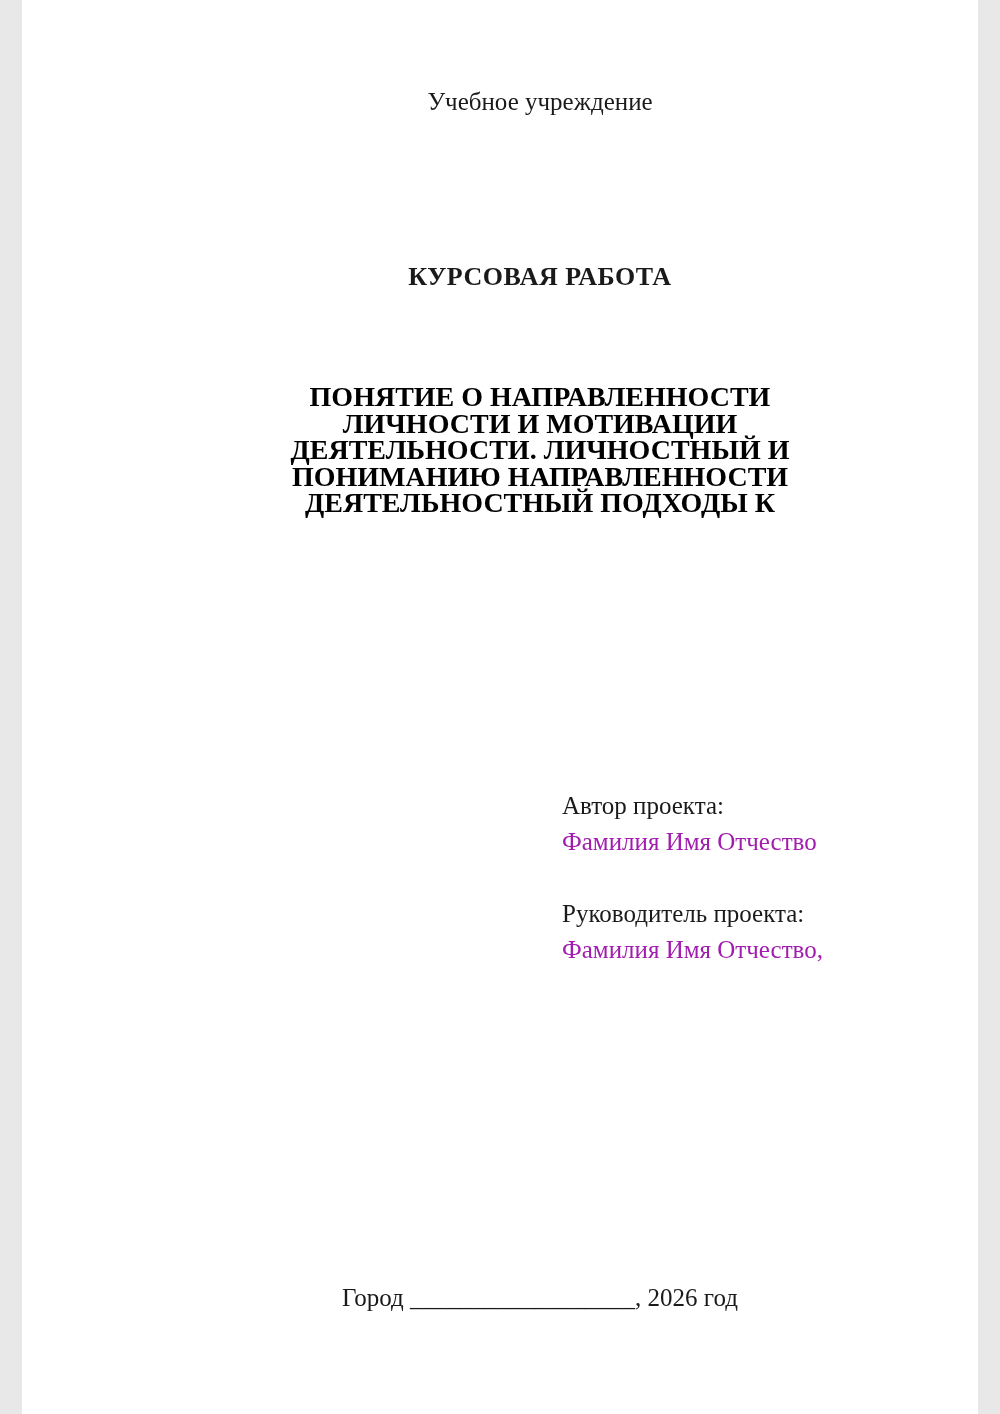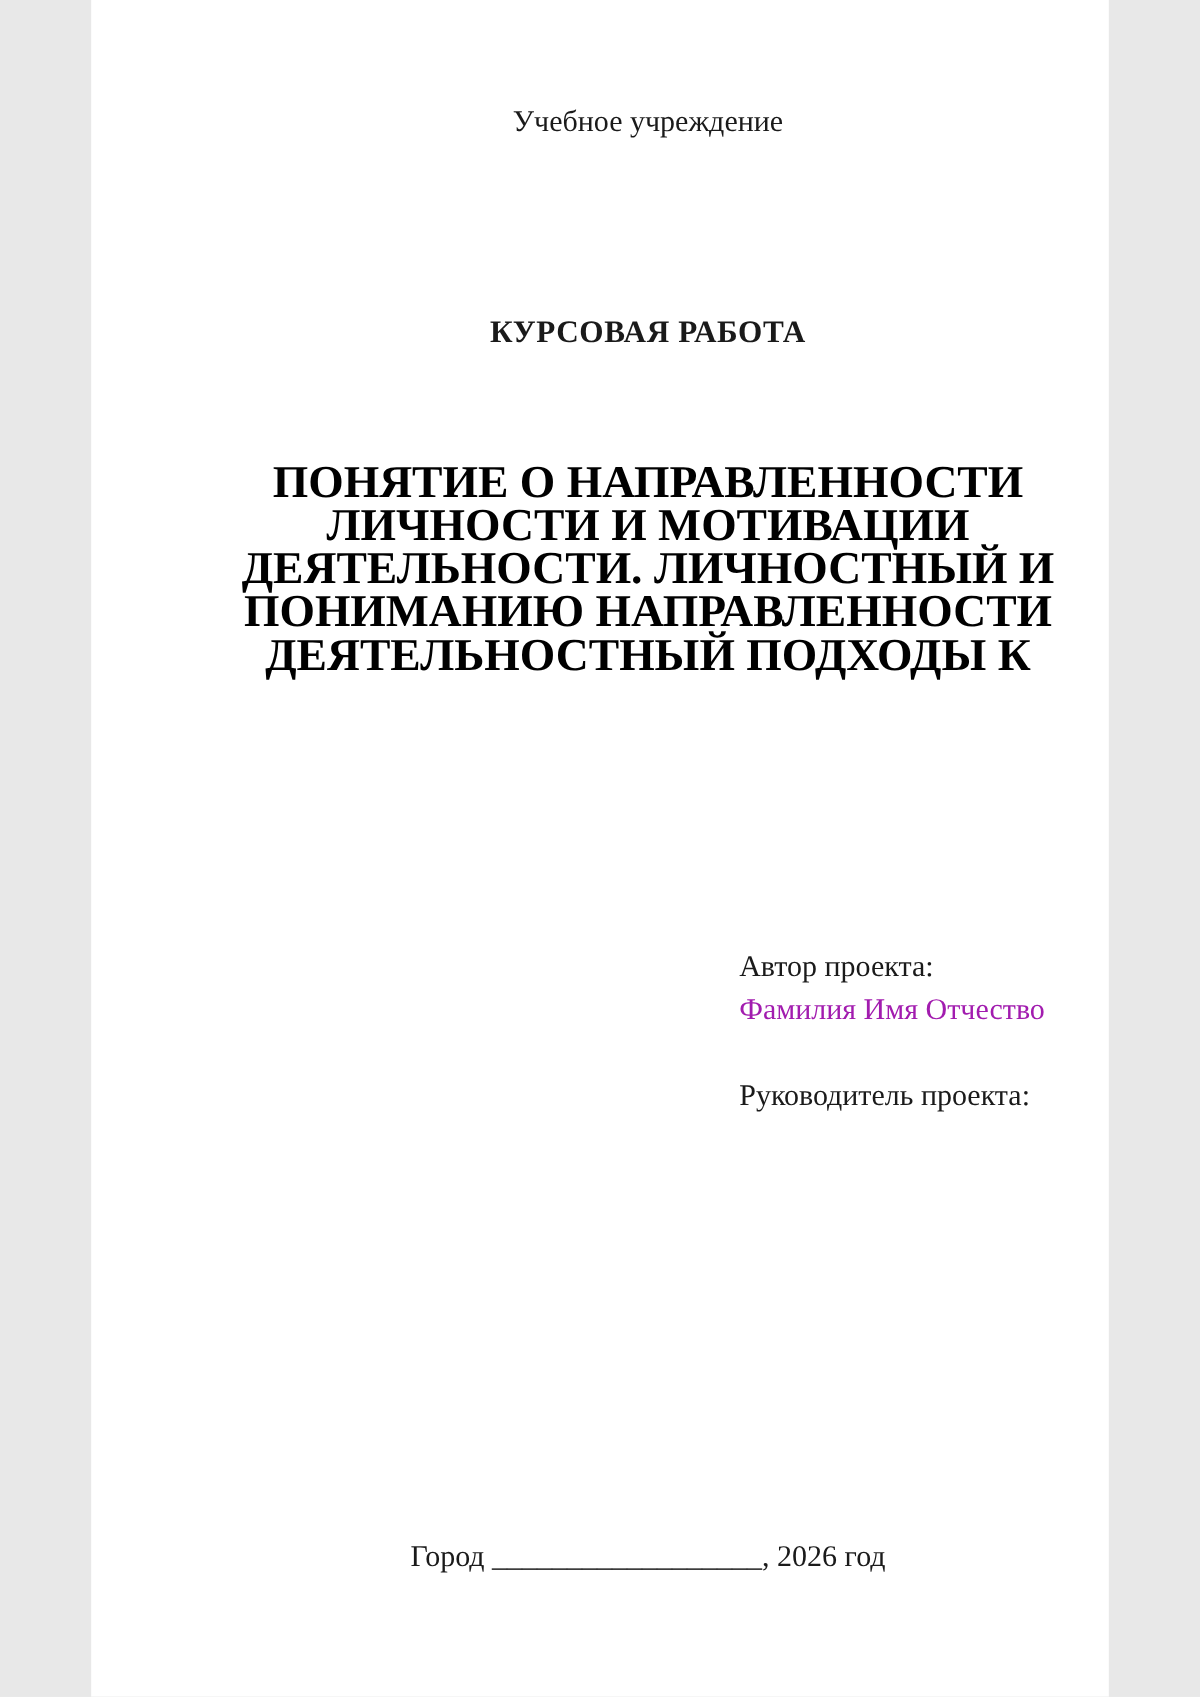--- a/index.html
+++ b/index.html
@@ -2,21 +2,21 @@
 <html lang="ru"><head>
 <meta charset="utf-8">
 <style>
   html, body {
     margin: 0;
     padding: 0;
     background: #e8e8e8;
   }
   .page {
     position: relative;
-    width: 848px;
+    width: 956px;
     height: 1414px;
     margin: 0 auto;
     background: #ffffff;
     font-family: "Liberation Serif", "DejaVu Serif", serif;
     color: #1a1a1a;
     overflow: hidden;
   }
   
   .centered {
     position: absolute;
@@ -30,21 +30,21 @@
     font-weight: 400;
   }
   .work-type {
     top: 262px;
     font-size: 26px;
     font-weight: 700;
     letter-spacing: 0.5px;
   }
   .doc-title {
     top: 384px;
-    font-size: 38px;
+    font-size: 28px;
     font-weight: 700;
     line-height: 0.95;
     color: #000000;
   }
   .credits {
     position: absolute;
     left: 540px;
     top: 788px;
     font-size: 25px;
     line-height: 1.44;
@@ -79,19 +79,20 @@
     <div>ДЕЯТЕЛЬНОСТИ. ЛИЧНОСТНЫЙ И</div>
     <div>ПОНИМАНИЮ НАПРАВЛЕННОСТИ</div>
     <div>ДЕЯТЕЛЬНОСТНЫЙ ПОДХОДЫ К</div>
   </div>
 
   <div class="credits">
     <div>Автор проекта:</div>
     <div class="muted">Фамилия Имя Отчество</div>
     <div class="block-gap"></div>
     <div>Руководитель проекта:</div>
+    <div class="muted">Фамилия Имя Отчество,</div>
   </div>
 
   <div class="centered city-year">
     <span>Город </span><span class="blank">__________________</span><span>, 2026 год</span>
   </div>
 
 </div>
 
 </body></html>

